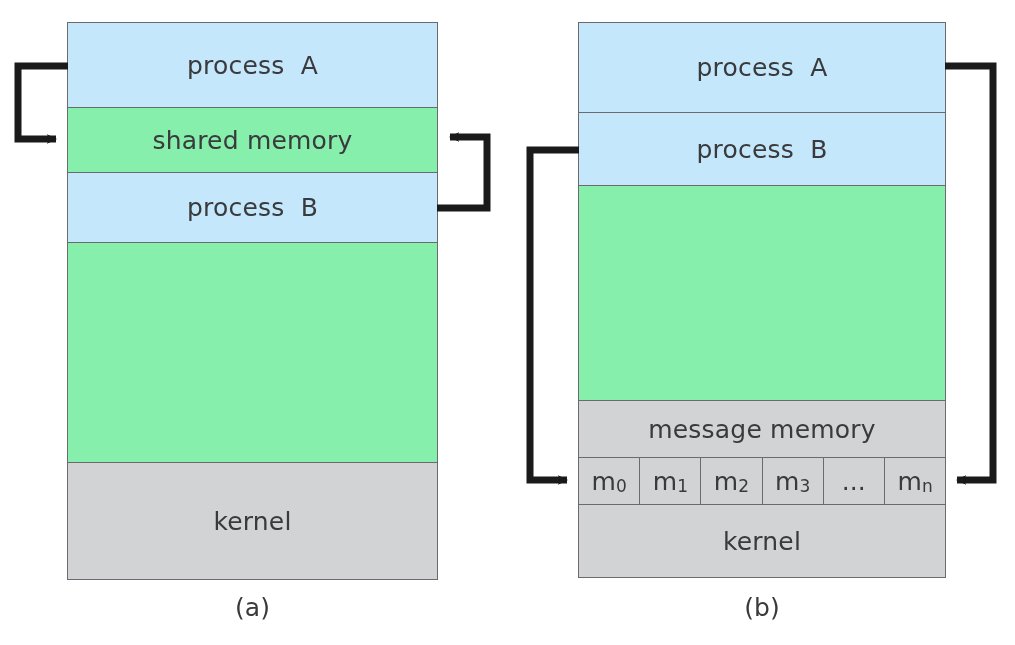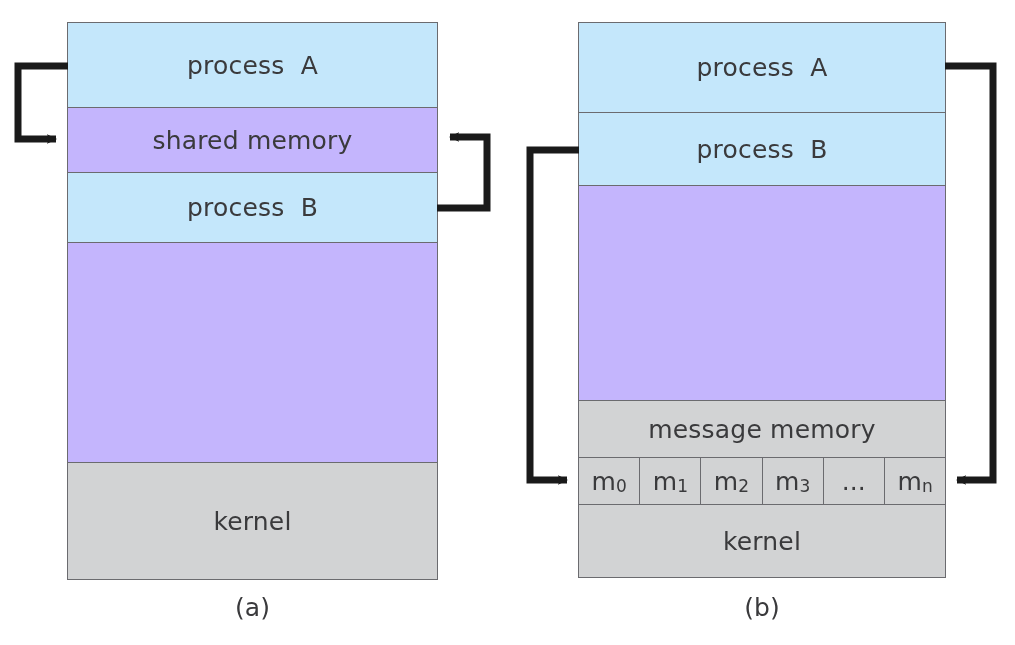--- a/index.html
+++ b/index.html
@@ -44,21 +44,21 @@
     display: flex;
     align-items: center;
     justify-content: center;
     font-size: 25px;
     letter-spacing: 0.2px;
     color: #3a3a3c;
     background: #ffffff;
   }
   .row.blue   { background: #c4e7fb; }
   .row.gray   { background: #d2d3d4; }
-  .row.white  { background: #c4b5fd; align-items: center; }
+  .row.white  { background: #86efac; align-items: center; }
 
   .row .label {
     white-space: pre;
     line-height: 1;
   }
 
   
   .msgstrip {
     position: absolute;
     left: 0;

